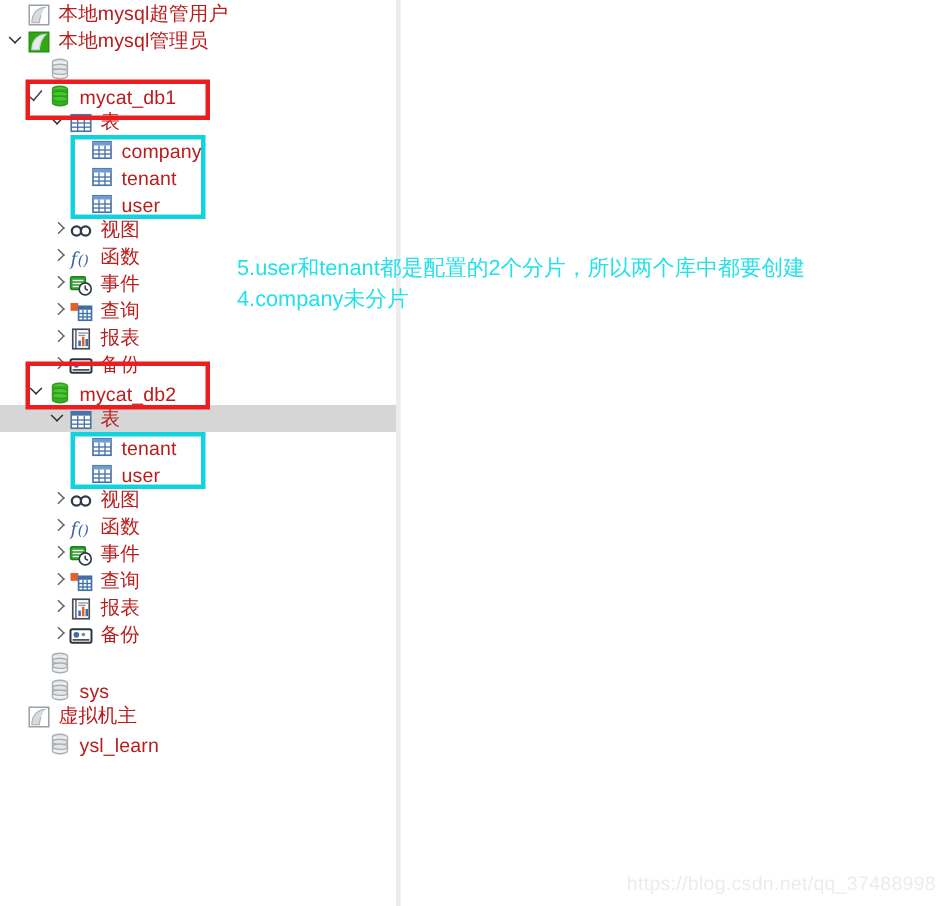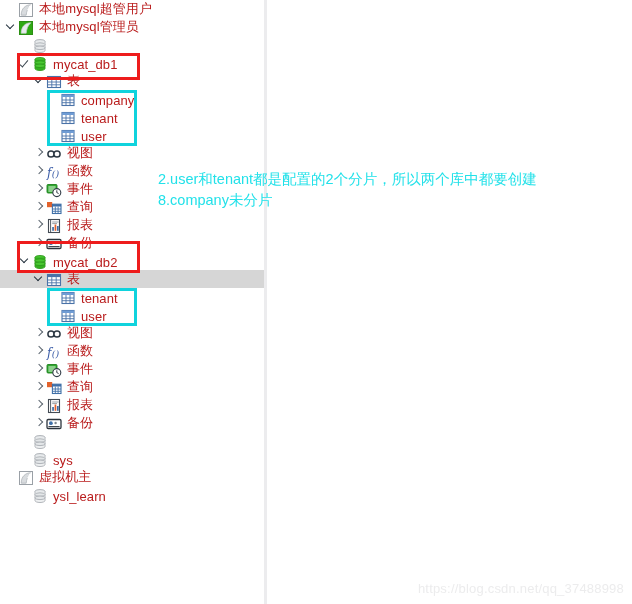--- a/index.html
+++ b/index.html
@@ -518,16 +518,16 @@
     </div>
   </div>
 
 <div class="boxes" id="boxes-root">
     <div class="hl-box hl-red" style="left: 17px; top: 53px; width: 123px; height: 27px;"></div>
     <div class="hl-box hl-red" style="left: 17px; top: 241px; width: 123px; height: 32px;"></div>
     <div class="hl-box hl-cyan" style="left: 47px; top: 90px; width: 90px; height: 56px;"></div>
     <div class="hl-box hl-cyan" style="left: 47px; top: 288px; width: 90px; height: 38px;"></div>
   </div>
 
-<div class="note" id="note-1" style="left:158px; top:169px;">2.user和tenant都是配置的2个分片，所以两个库中都要创建</div>
-<div class="note" id="note-2" style="left:158px; top:190px;">8.company未分片</div>
+<div class="note" id="note-1" style="left:158px; top:169px;">5.user和tenant都是配置的2个分片，所以两个库中都要创建</div>
+<div class="note" id="note-2" style="left:158px; top:190px;">4.company未分片</div>
 
 <div class="watermark">https://blog.csdn.net/qq_37488998</div>
 
 </body></html>

